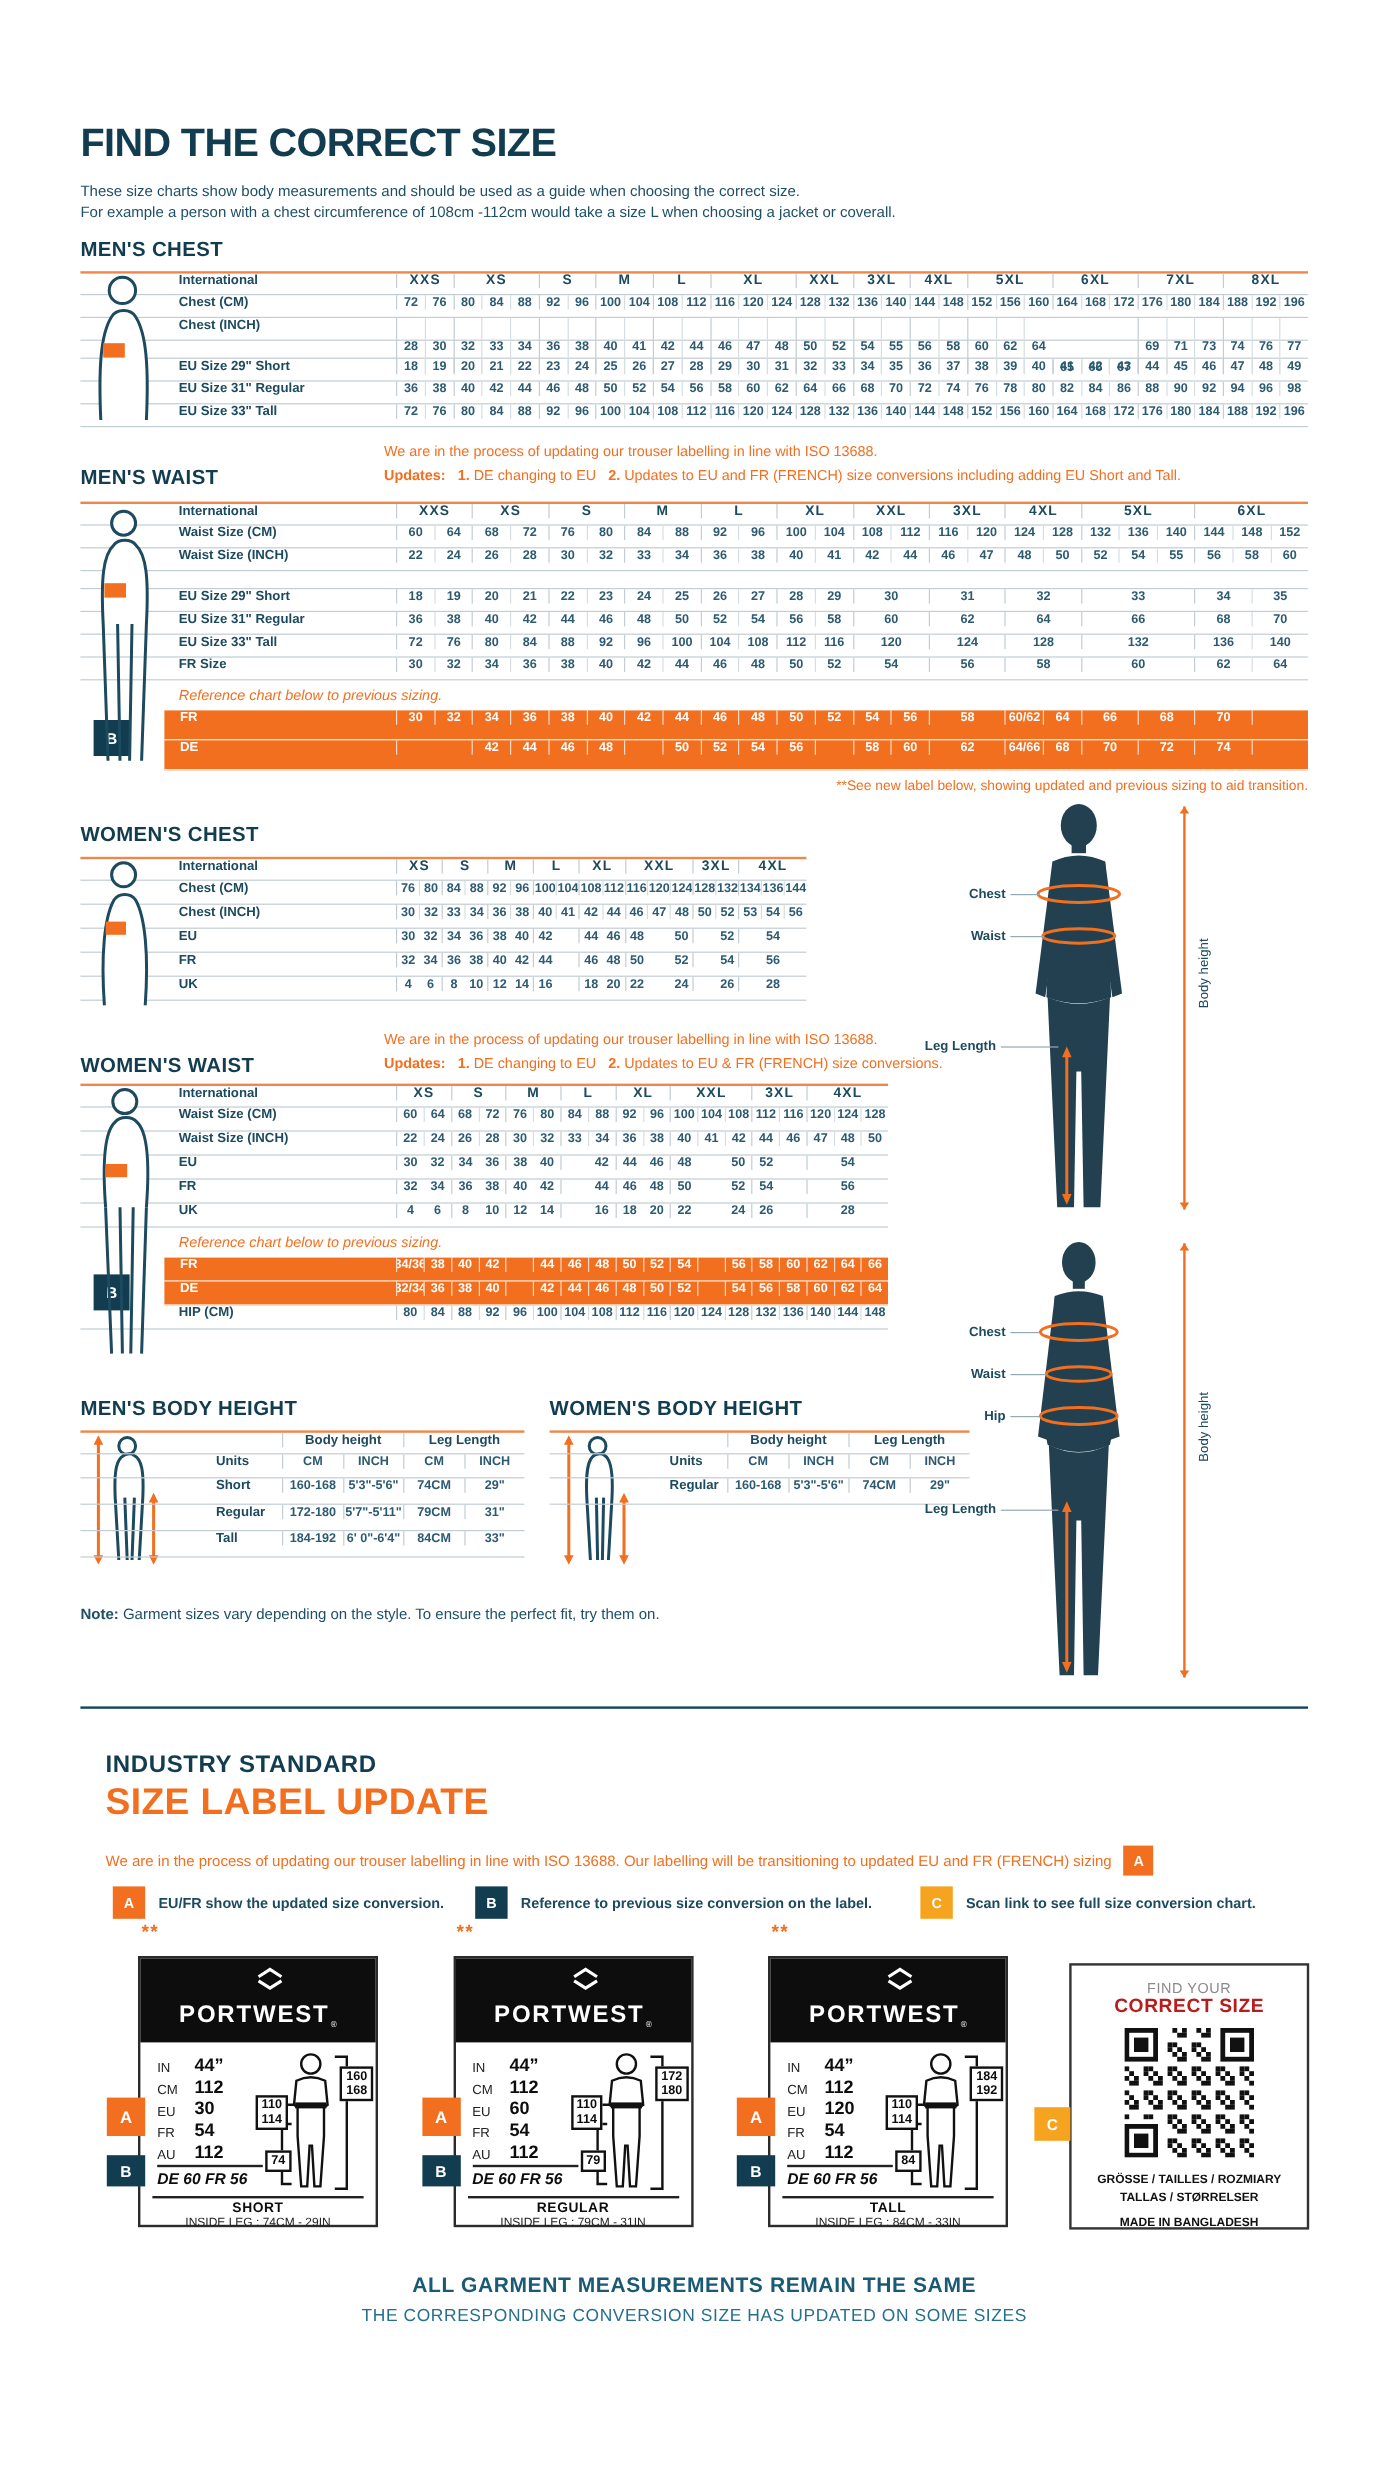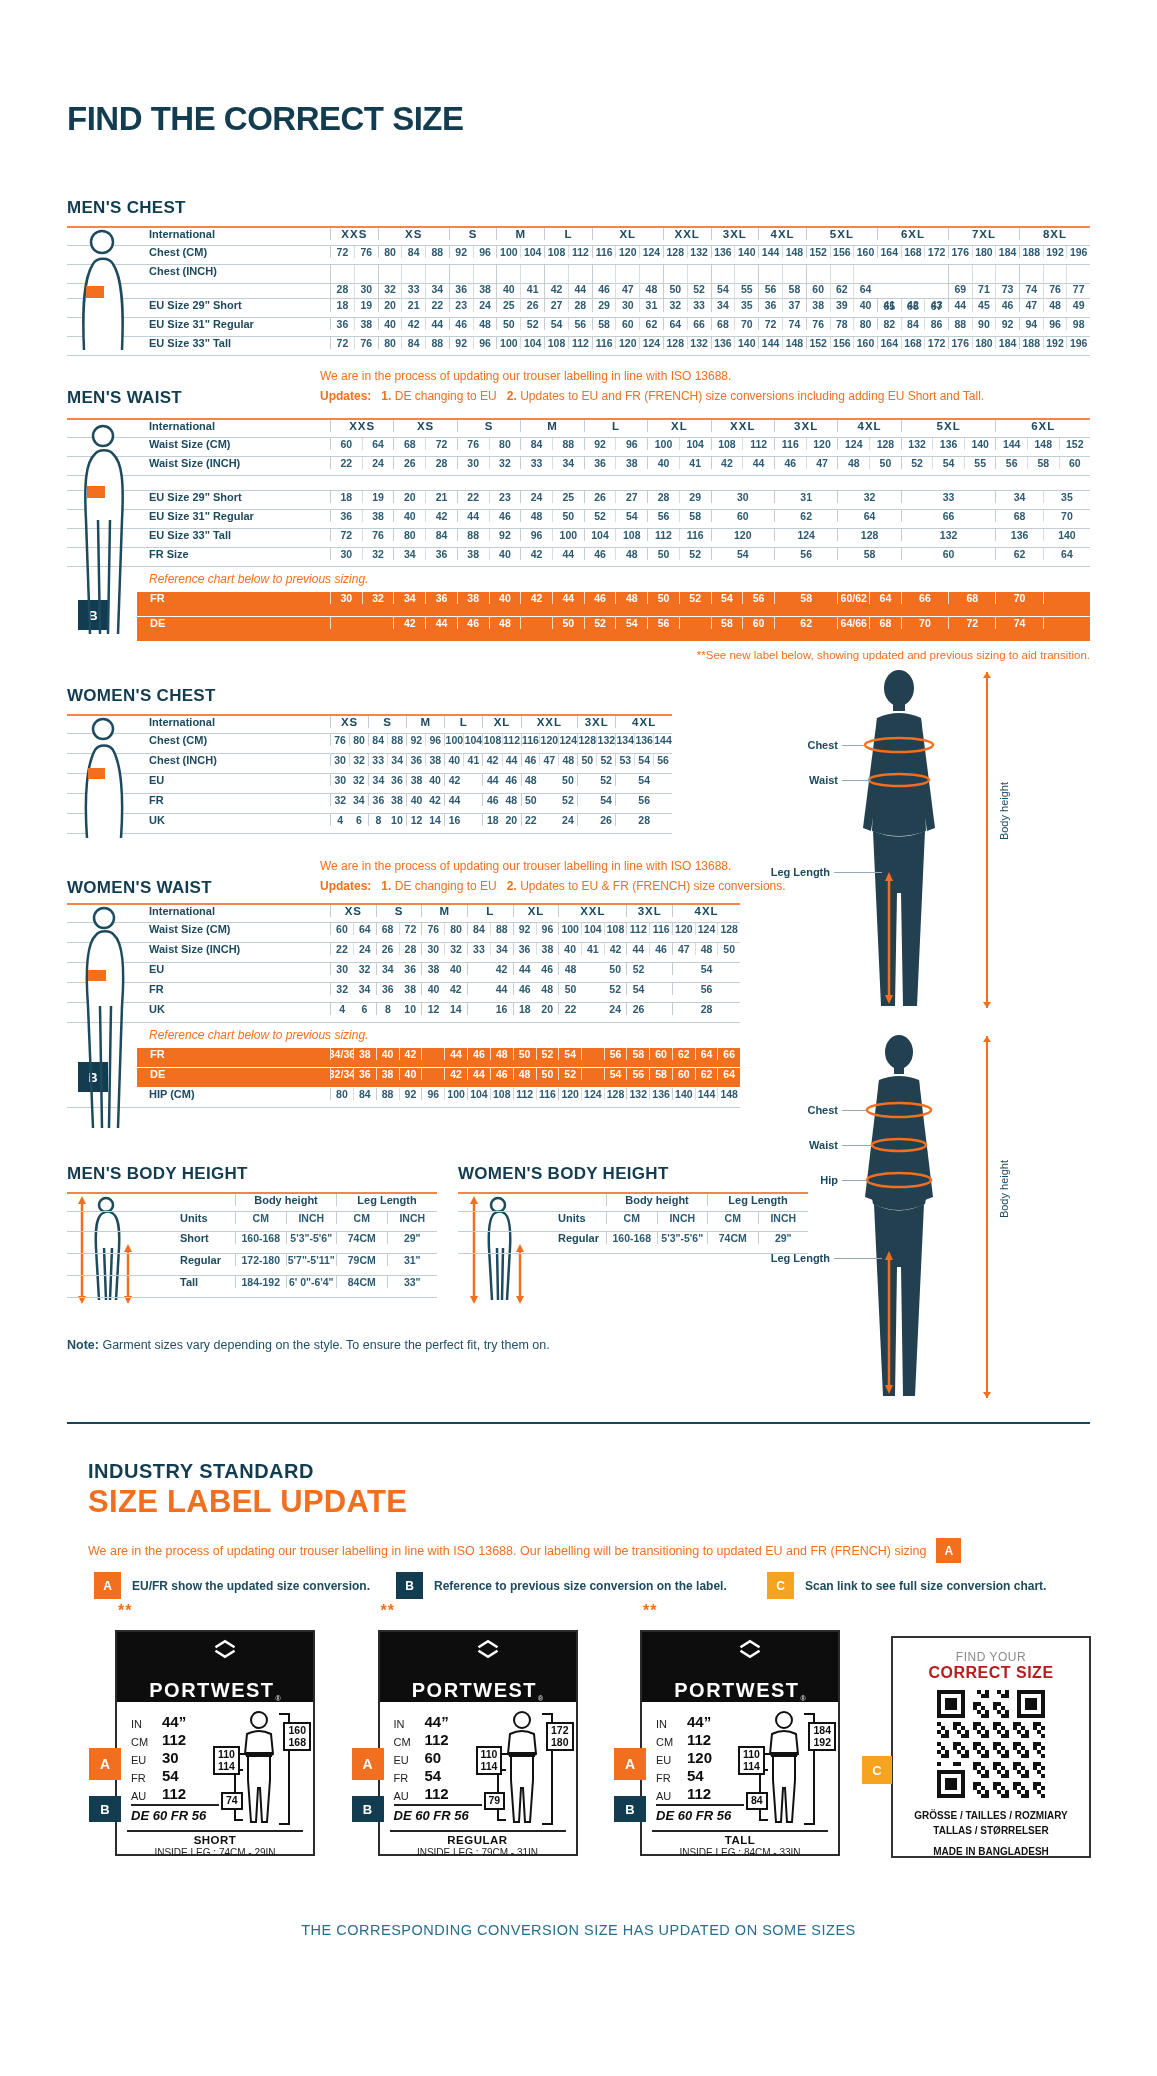--- a/index.html
+++ b/index.html
@@ -77,21 +77,21 @@
 .chip.a{background:var(--orange)}
 .chip.b{background:#123c4f}
 .chip.c{background:var(--amber)}
 #indp .chip{margin-left:10px}
 .legend{position:absolute;top:1572px;height:27px;display:flex;align-items:center;font-size:12px;color:#1c4a5e;font-weight:bold}
 .legend .chip{margin-right:11px;width:27px;height:27px}
 
 
 .stars{position:absolute;top:1602px;color:var(--orange);font-weight:bold;font-size:16px;letter-spacing:1px}
 .lcard{position:absolute;top:1630px;width:200px;height:226px;border:2px solid #2b2b2b;background:#fff}
-.clogo{position:relative;height:70px;background:#0d0d0d;display:flex;align-items:flex-end;justify-content:center;}
+.clogo{position:relative;height:70px;background:#0d0d0d;display:flex;align-items:flex-end;justify-content:center;padding-bottom:11px}
 .clogo .bt{color:#fff;font-weight:bold;font-size:20px;letter-spacing:1.5px;font-family:"Liberation Sans",sans-serif}
 .clogo .reg{color:#fff;font-size:7px;margin-left:1px}
 .clogo svg{position:absolute;top:7px;left:50%;margin-left:-3px}
 .crows{position:absolute;left:14px;top:80px}
 .crow{display:flex;height:18px;align-items:flex-end}
 .clab{width:31px;font-size:11px;color:#222}
 .cval{font-weight:bold;font-size:15px;color:#0d0d0d}
 .cdiv1{position:absolute;left:14px;top:172px;width:88px;border-top:2px solid #222}
 .cold{position:absolute;left:14px;top:176px;font-style:italic;font-weight:bold;font-size:13px;color:#0d0d0d}
 .cdiv2{position:absolute;left:10px;top:198px;width:176px;border-top:2px solid #222}
@@ -118,20 +118,21 @@
 
 svg .oln{stroke:#1d4a5e;stroke-width:2.5;fill:#fff}
 </style>
 </head>
 <body>
 
 <div id="page">
 
   <div id="hdr">
     <h1>FIND THE CORRECT SIZE</h1>
+    <p><span>These size charts show body measurements and should be used as a guide when choosing the correct size.</span><br><span>For example a person with a chest circumference of 108cm -112cm would take a size L when choosing a jacket or coverall.</span></p>
   </div>
 
   <h2 class="sh" style="left:67px;top:198px">MEN'S CHEST</h2>
   <h2 class="sh" style="left:67px;top:388px">MEN'S WAIST</h2>
   <h2 class="sh" style="left:67px;top:686px">WOMEN'S CHEST</h2>
   <h2 class="sh" style="left:67px;top:878px">WOMEN'S WAIST</h2>
   <h2 class="sh" style="left:67px;top:1164px">MEN'S BODY HEIGHT</h2>
   <h2 class="sh" style="left:458px;top:1164px">WOMEN'S BODY HEIGHT</h2>
 
   <div class="unote" style="left:320px;top:366px;width:780px">
@@ -1924,15 +1925,16 @@
         <rect x="2" y="22" width="3" height="3" fill="#111"></rect>
       </svg>
     <div class="langs">
       <div>GRÖSSE / TAILLES / ROZMIARY</div>
       <div>TALLAS / STØRRELSER</div>
     </div>
     <div class="origin">MADE IN BANGLADESH</div>
   </div>
   <div id="cbadge">C</div>
 
+  <div class="foot" id="foot1">ALL GARMENT MEASUREMENTS REMAIN THE SAME</div>
   <div class="foot" id="foot2">THE CORRESPONDING CONVERSION SIZE HAS UPDATED ON SOME SIZES</div>
 
 </div>
 
 </body></html>

